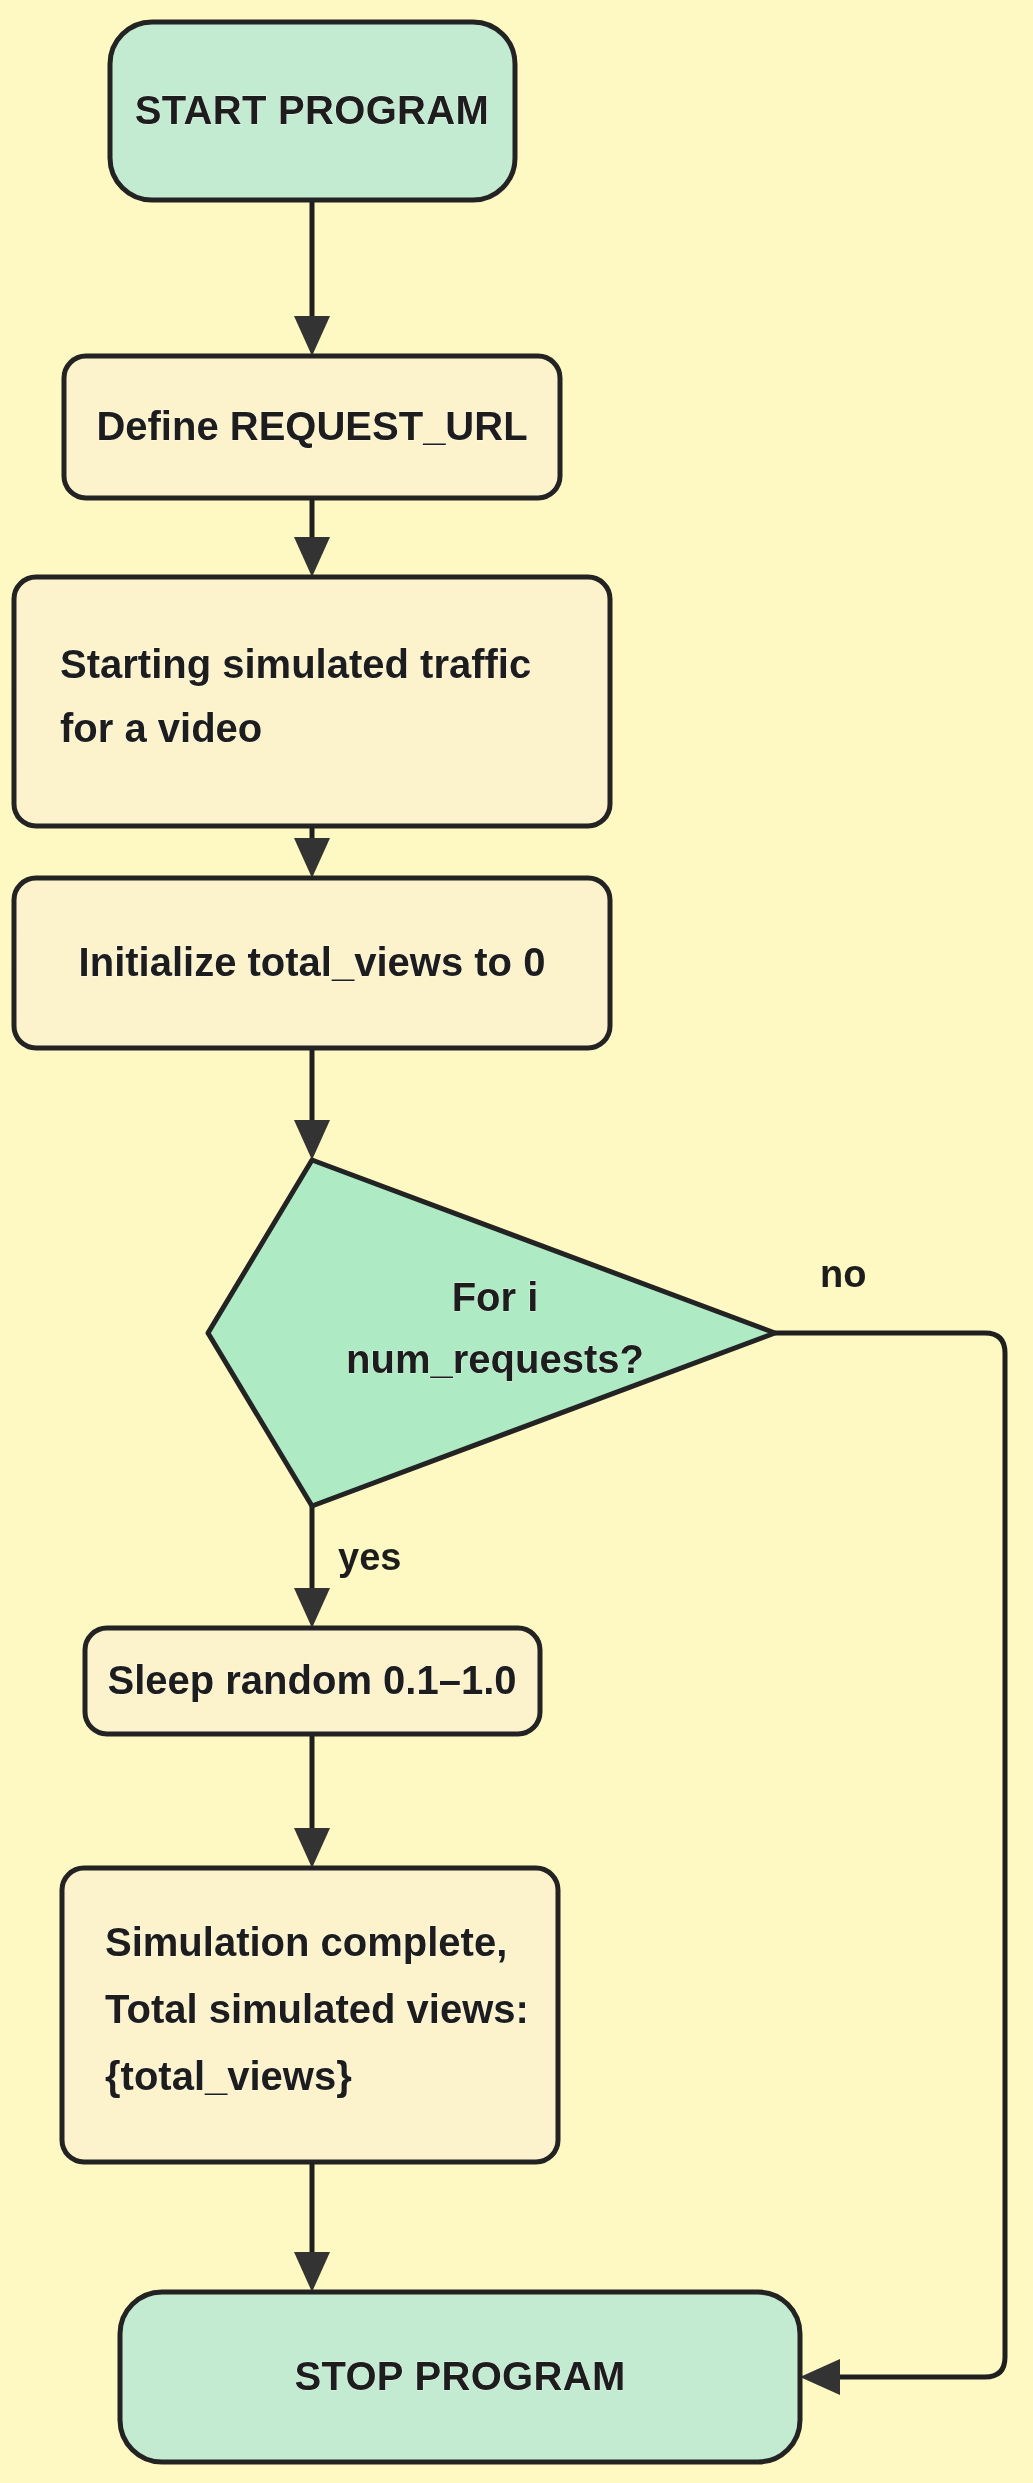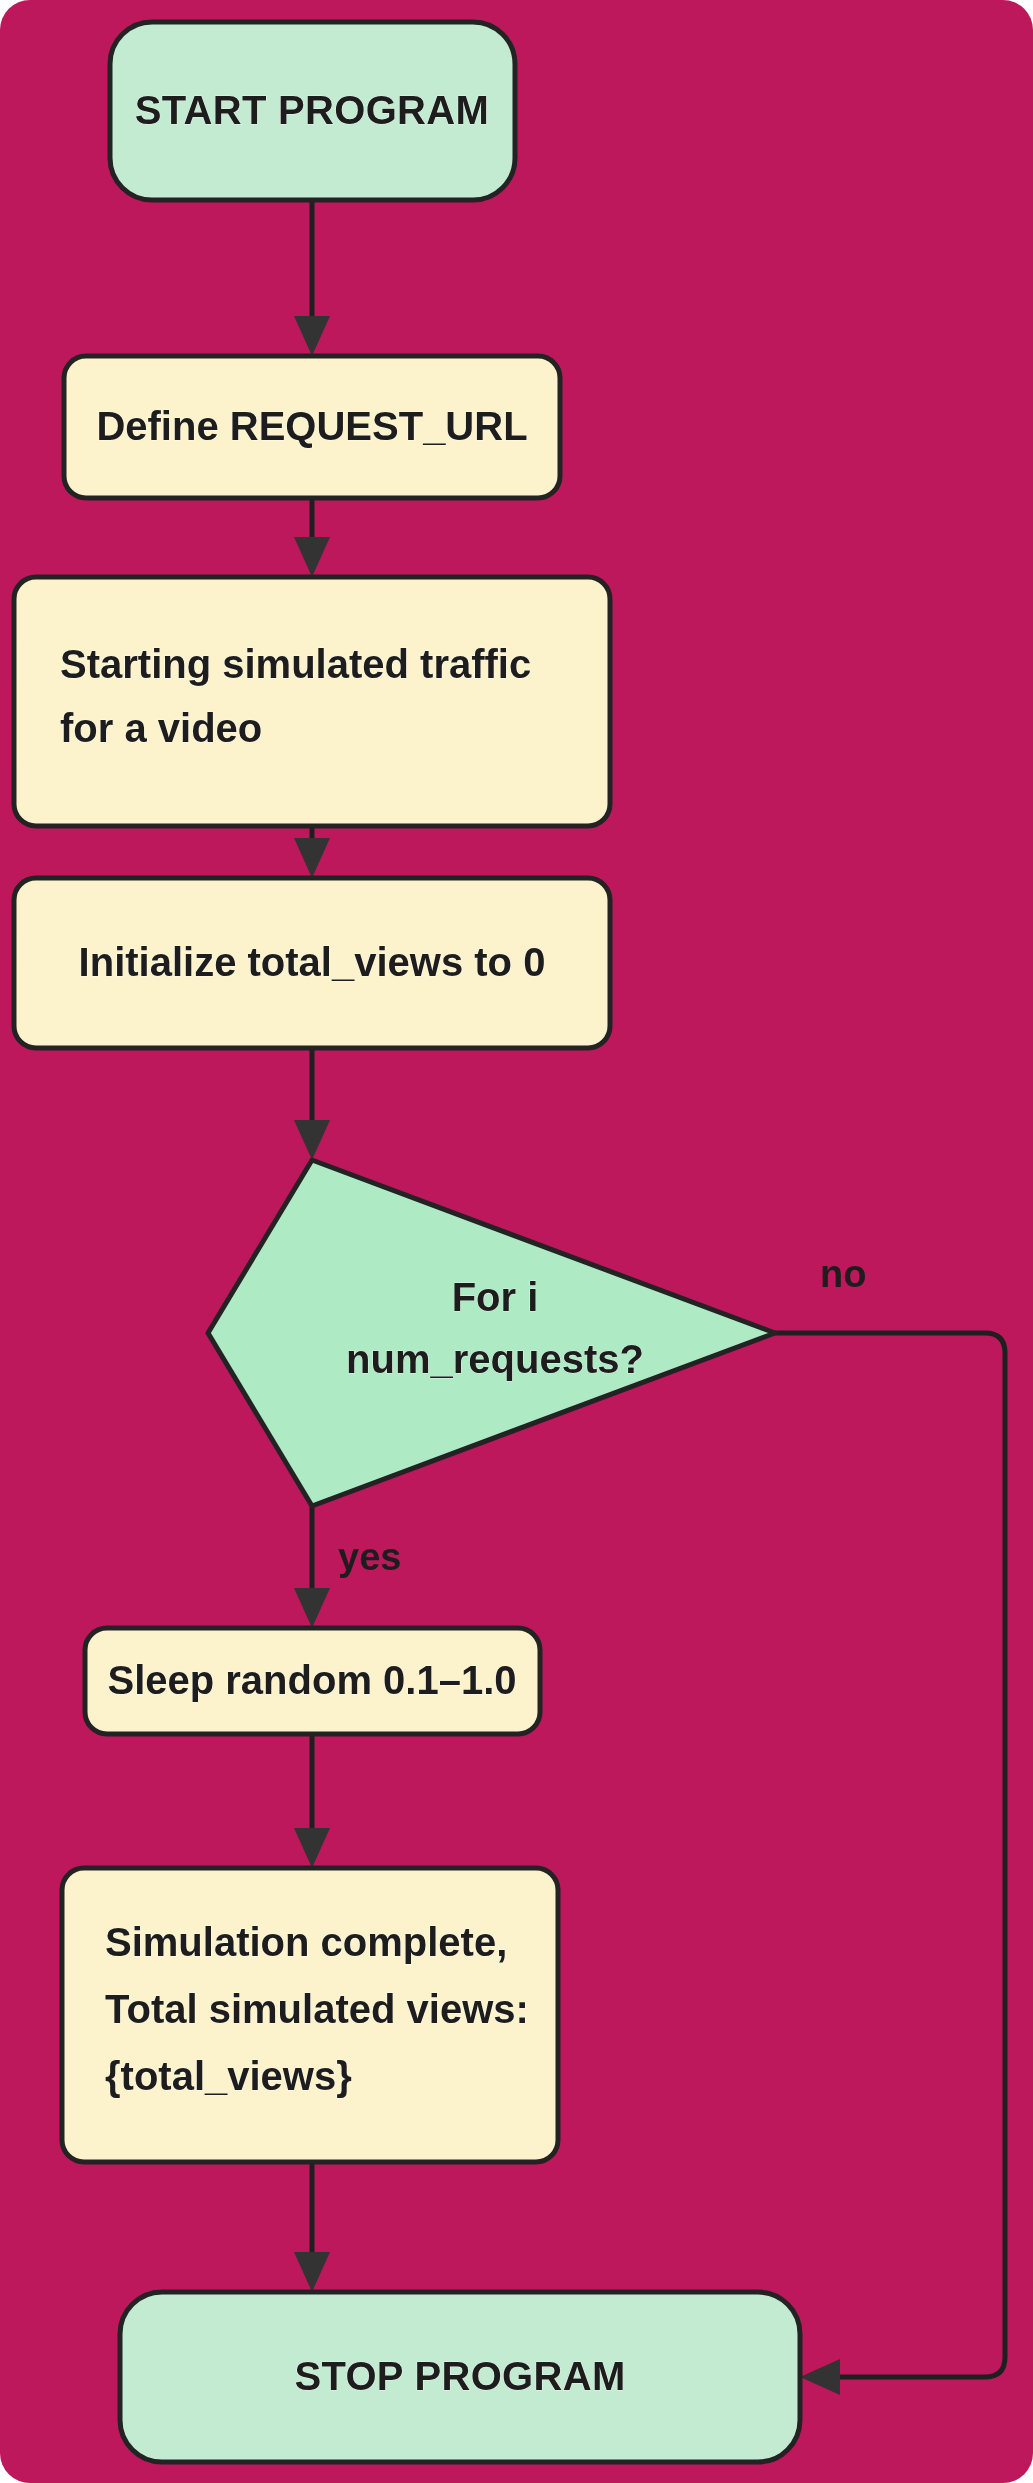--- a/index.html
+++ b/index.html
@@ -9,23 +9,22 @@
     background: #ffffff;
   }
   body {
     font-family: "Liberation Sans", sans-serif;
     -webkit-font-smoothing: antialiased;
   }
   #stage {
     position: relative;
     width: 1033px;
     height: 2483px;
-    background: #be185d;
+    background: #fef9c3;
     overflow: hidden;
-    border-radius: 30px;
   }
   #flow-svg {
     position: absolute;
     left: 0;
     top: 0;
     width: 1033px;
     height: 2483px;
     display: block;
   }
   .node-shape {

